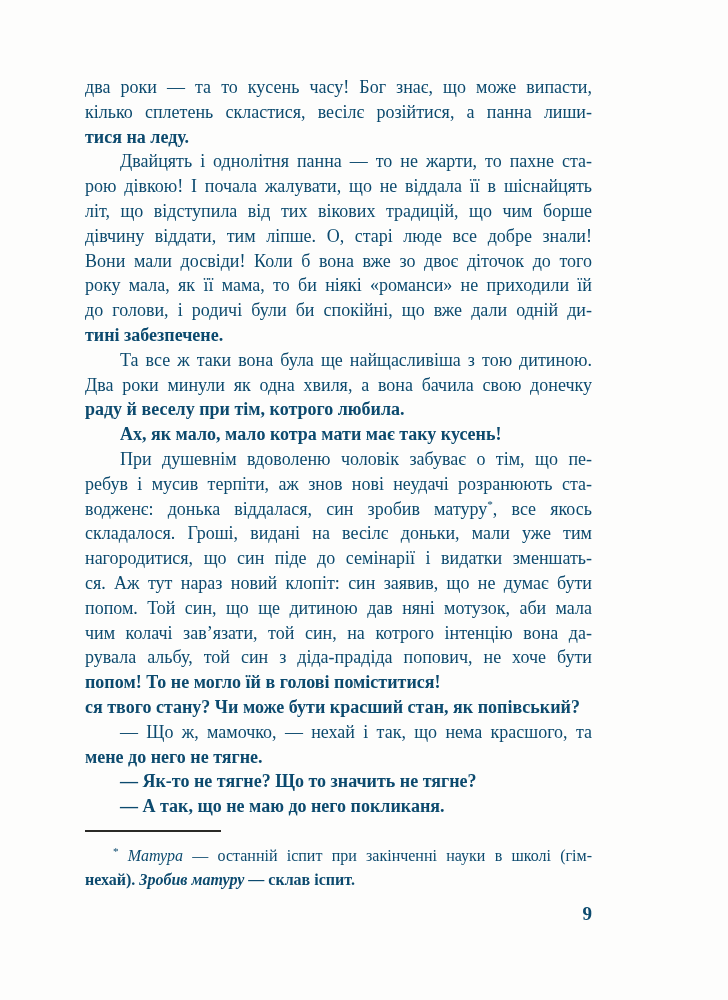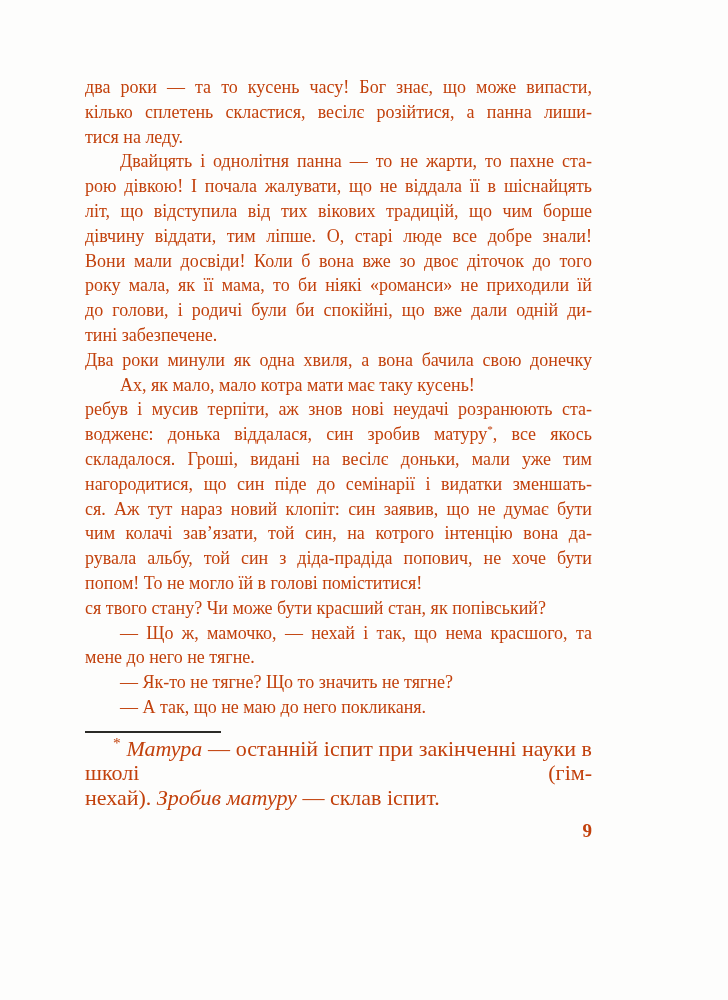--- a/index.html
+++ b/index.html
@@ -3,52 +3,52 @@
 <meta charset="utf-8">
 <style>
   html, body { margin: 0; padding: 0; background: #ffffff; }
   .page {
     position: relative;
     width: 728px;
     height: 1000px;
     background: #fdfdfc;
     overflow: hidden;
     font-family: "Liberation Serif", "DejaVu Serif", serif;
-    color: #c2410c;
+    color: #0c4a6e;
   }
   .text-block {
     position: absolute;
     left: 85px;
     top: 75px;
     width: 507px;
     font-size: 18px;
     line-height: 24.8px;
   }
   .para { margin: 0; }
   .ln {
     display: block;
     text-align: justify;
     text-align-last: justify;
   }
-  .ln.last { text-align-last: left; }
+  .ln.last { text-align-last: left; font-weight: bold; }
   .ln.ind { text-indent: 35px; }
   sup.star {
     font-size: 0.62em;
     line-height: 0;
     vertical-align: super;
   }
   .footnote-block { margin-top: 11px; }
   .fn-rule {
     width: 136px;
     height: 0;
     border-top: 2px solid #2b2a27;
   }
   .fn-lines {
-    margin: 4px 0 0 0;
-    font-size: 22px;
+    margin: 12px 0 0 0;
+    font-size: 16px;
     line-height: 24.5px;
   }
   .fn-lines .ln.ind1 { text-indent: 28px; }
   .fn-lines sup.star { font-size: 0.7em; }
   .page-number {
     margin-top: 9px;
     text-align: right;
     font-weight: bold;
     font-size: 19px;
     line-height: 24px;
@@ -71,33 +71,37 @@
       <span class="ln">рою дівкою! І почала жалувати, що не віддала її в шіснайцять</span>
       <span class="ln">літ, що відступила від тих вікових традицій, що чим борше</span>
       <span class="ln">дівчину віддати, тим ліпше. О, старі люде все добре знали!</span>
       <span class="ln">Вони мали досвіди! Коли б вона вже зо двоє діточок до того</span>
       <span class="ln">року мала, як її мама, то би ніякі «романси» не приходили їй</span>
       <span class="ln">до голови, і родичі були би спокійні, що вже дали одній ди-</span>
       <span class="ln last">тині забезпечене.</span>
     </p>
 
     <p class="para">
+      <span class="ln ind">Та все ж таки вона була ще найщасливіша з тою дитиною.</span>
       <span class="ln">Два роки минули як одна хвиля, а вона бачила свою донечку</span>
+      <span class="ln last">раду й веселу при тім, котрого любила.</span>
     </p>
 
     <p class="para">
       <span class="ln ind last">Ах, як мало, мало котра мати має таку кусень!</span>
     </p>
 
     <p class="para">
+      <span class="ln ind">При душевнім вдоволеню чоловік забуває о тім, що пе-</span>
       <span class="ln">ребув і мусив терпіти, аж знов нові неудачі розранюють ста-</span>
       <span class="ln"><span>водженє: донька віддалася, син зробив матуру</span><sup class="star">*</sup><span>, все якось</span></span>
       <span class="ln">складалося. Гроші, видані на весілє доньки, мали уже тим</span>
       <span class="ln">нагородитися, що син піде до семінарії і видатки зменшать-</span>
       <span class="ln">ся. Аж тут нараз новий клопіт: син заявив, що не думає бути</span>
+      <span class="ln">попом. Той син, що ще дитиною дав няні мотузок, аби мала</span>
       <span class="ln">чим колачі зав’язати, той син, на котрого інтенцію вона да-</span>
       <span class="ln">рувала альбу, той син з діда-прадіда попович, не хоче бути</span>
       <span class="ln last">попом! То не могло їй в голові поміститися!</span>
     </p>
 
     <p class="para">
       <span class="ln last">ся твого стану? Чи може бути красший стан, як попівський?</span>
     </p>
 
     <p class="para">

